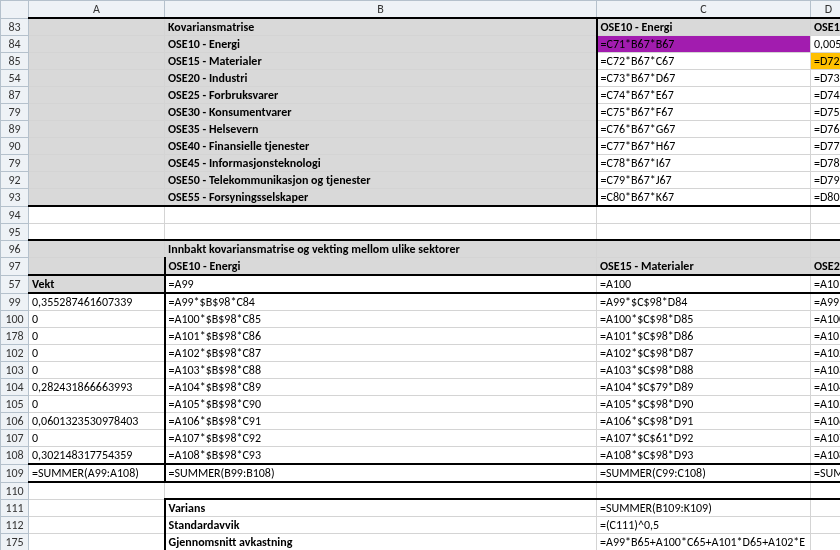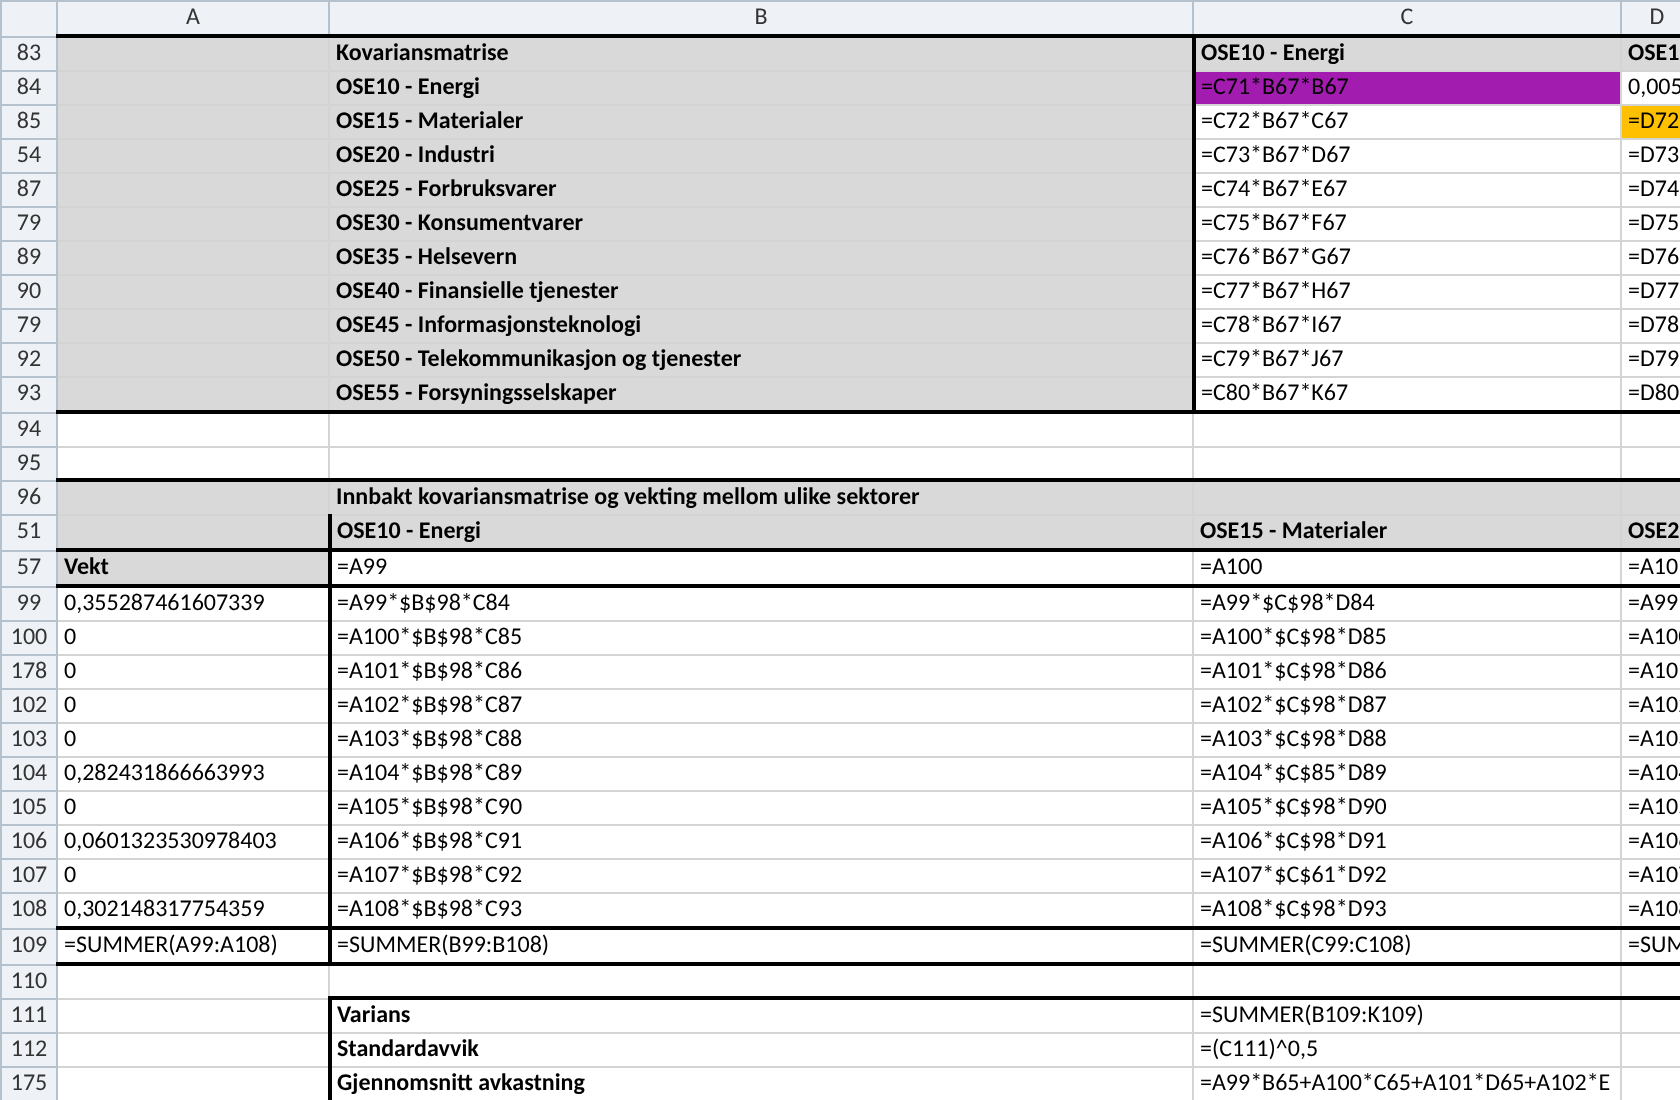--- a/index.html
+++ b/index.html
@@ -177,21 +177,21 @@
     </tr>
 
     <tr>
       <th class="rowhdr">96</th>
       <td class="shade bt2"></td>
       <td class="shade bold bt2">Innbakt kovariansmatrise og vekting mellom ulike sektorer</td>
       <td class="shade bt2"></td>
       <td class="shade bt2"></td>
     </tr>
     <tr>
-      <th class="rowhdr">51</th>
+      <th class="rowhdr">97</th>
       <td class="shade"></td>
       <td class="shade bold bl2">OSE10 - Energi</td>
       <td class="shade bold">OSE15 - Materialer</td>
       <td class="shade bold">OSE20</td>
     </tr>
     <tr>
       <th class="rowhdr">57</th>
       <td class="shade bold bt2 bb2">Vekt</td>
       <td class="bt2 bb2 bl2">=A99</td>
       <td class="bt2 bb2">=A100</td>
@@ -230,21 +230,21 @@
       <th class="rowhdr">103</th>
       <td>0</td>
       <td class="bl2">=A103*$B$98*C88</td>
       <td>=A103*$C$98*D88</td>
       <td>=A103</td>
     </tr>
     <tr>
       <th class="rowhdr">104</th>
       <td>0,282431866663993</td>
       <td class="bl2">=A104*$B$98*C89</td>
-      <td>=A104*$C$85*D89</td>
+      <td>=A104*$C$79*D89</td>
       <td>=A104</td>
     </tr>
     <tr>
       <th class="rowhdr">105</th>
       <td>0</td>
       <td class="bl2">=A105*$B$98*C90</td>
       <td>=A105*$C$98*D90</td>
       <td>=A105</td>
     </tr>
     <tr>

